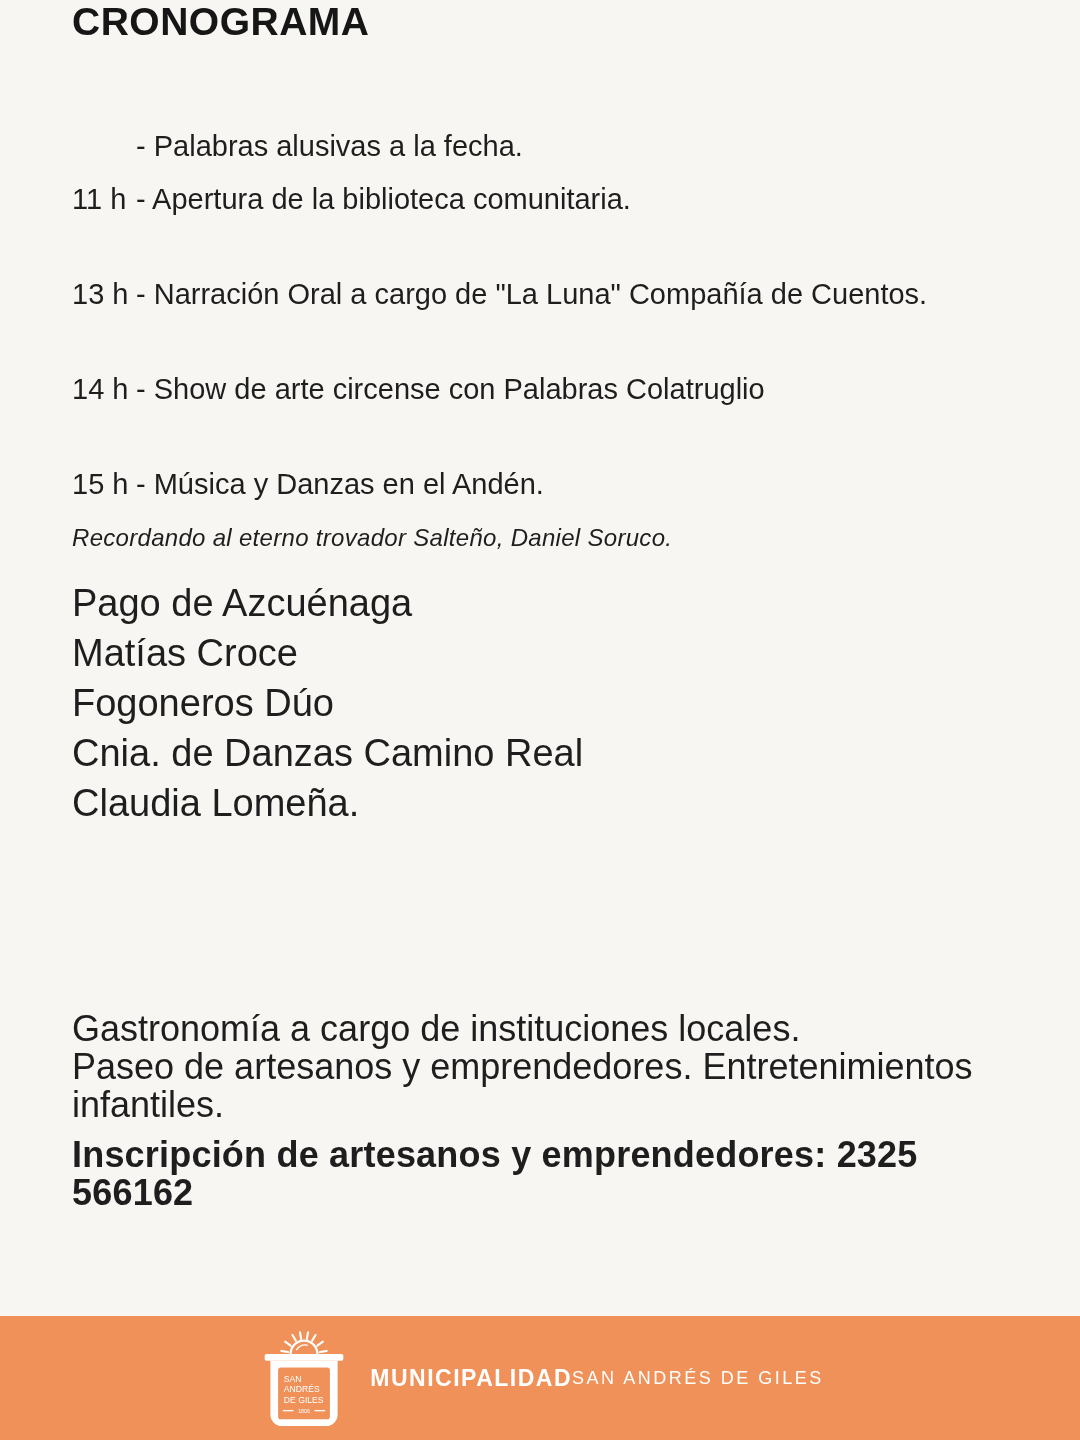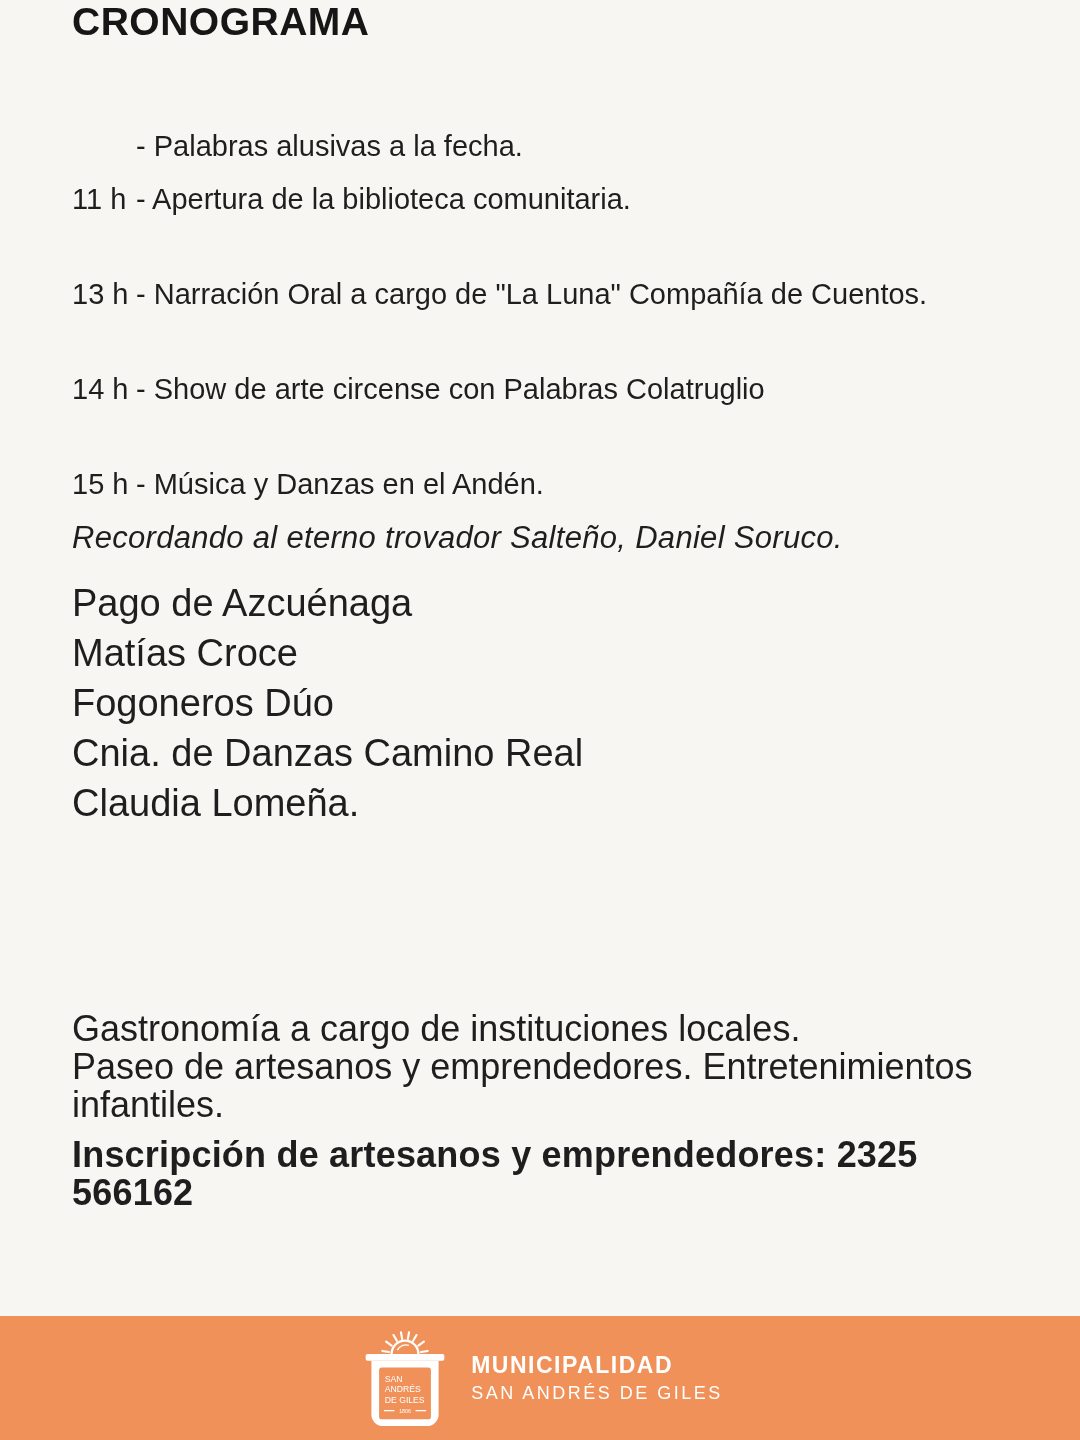--- a/index.html
+++ b/index.html
@@ -30,21 +30,21 @@
     line-height: 53px;
   }
   .sched-item + .sched-item { margin-top: 42px; }
   .sched-time { width: 64px; flex-shrink: 0; }
   .sched-entries { flex: 1; }
   .sched-entries p { margin: 0; }
 
   .note {
     margin: 0;
     font-style: italic;
-    font-size: 31px;
+    font-size: 24px;
     line-height: 53px;
     letter-spacing: 0.3px;
   }
 
   .performers { margin-top: 14px; }
   .performers p { margin: 0; font-size: 38px; line-height: 50px; }
 
   .info { margin-top: 182px; }
   .info p { margin: 0; font-size: 36px; line-height: 38px; }
   .info .registration {
@@ -58,21 +58,21 @@
     left: 0; right: 0; bottom: 0;
     height: 124px;
     background: #F1915A;
     display: flex;
     align-items: center;
     justify-content: center;
     gap: 18px;
     color: #ffffff;
   }
   .footer-logo { display: block; }
-  .footer-textblock { display: flex; flex-direction: column; justify-content: center; }
+  .footer-textblock { display: flex; flex-direction: row; justify-content: center; }
   .org-name {
     font-size: 23px;
     font-weight: 700;
     letter-spacing: 1.5px;
     line-height: 28px;
   }
   .org-subtitle {
     font-size: 18px;
     font-weight: 400;
     letter-spacing: 2.5px;

